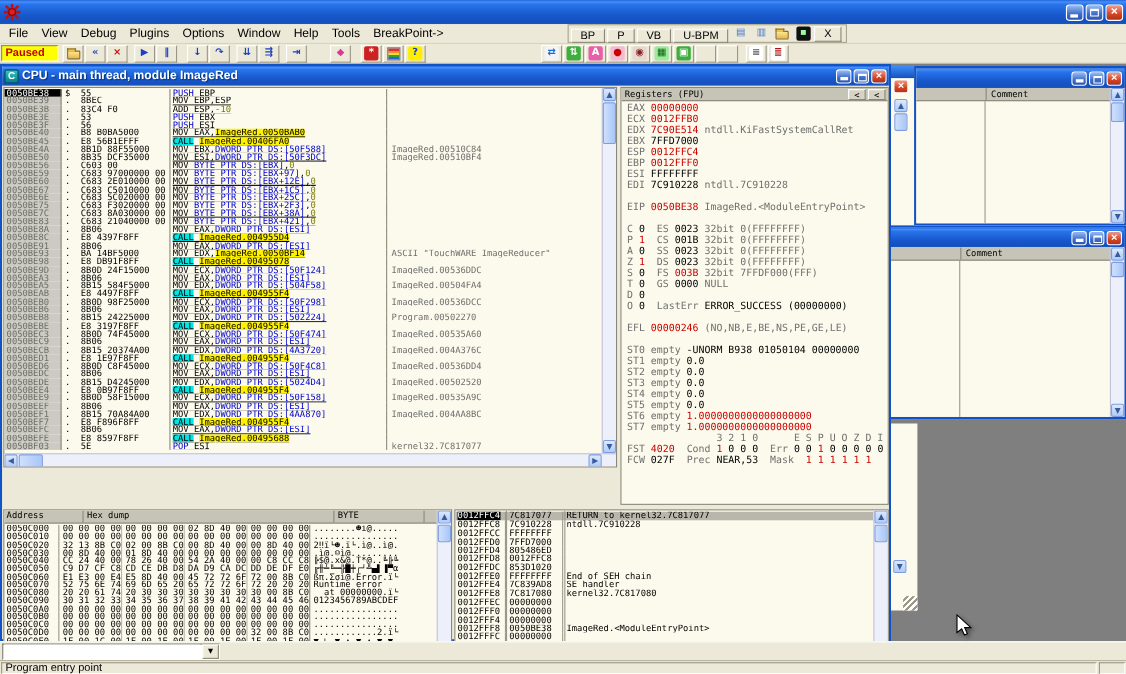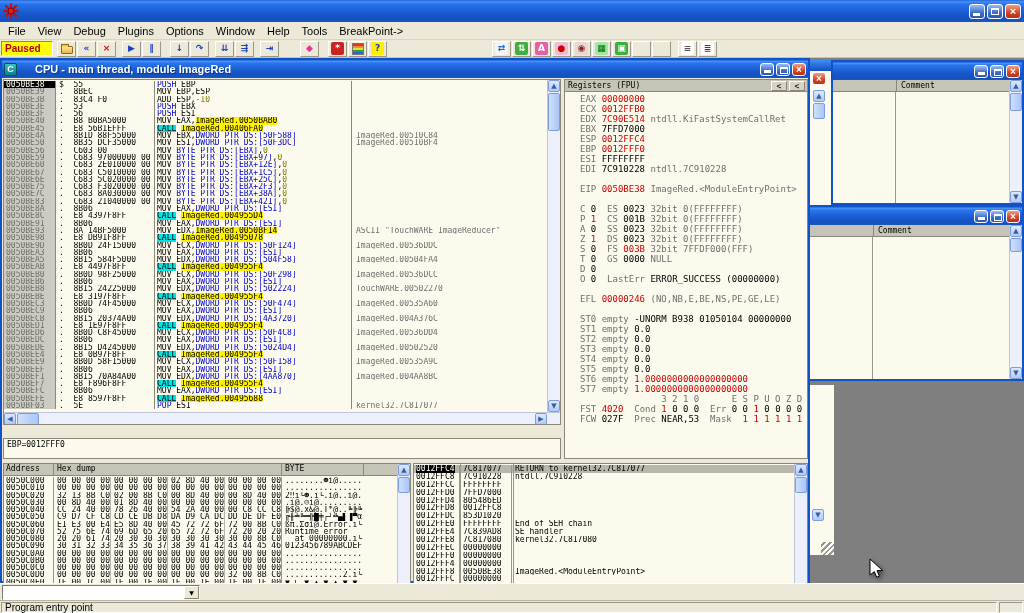--- a/index.html
+++ b/index.html
@@ -41,42 +41,42 @@
   .folder:before{ content:""; position:absolute; top:-3px; left:-1px; width:6px; height:2px; background:#F0C85C; border:1px solid #8A6A1C; border-bottom:none; }
   .rainbow{ width:12px; height:12px; border:1px solid #777;
     background:linear-gradient(180deg,#e03030 0 2px,#f09030 2px 4px,#e8e030 4px 6px,#30a030 6px 8px,#3060e0 8px 10px,#9030e0 10px 12px); }
 
   
   .mdi{ position:relative; height:525px; background:#7F7F7F; overflow:hidden; }
 
   .childwin{ position:absolute; border:2px solid #1153C6; background:#ECE9D8; }
   .ctitle{ height:18px; background:linear-gradient(180deg,#2664D8 0%,#4490F8 8%,#2874EC 18%,#1959CE 60%,#1450BE 90%,#1A57C8 100%);
            display:flex; align-items:center; padding:0 2px; color:#fff; font:bold 11px "Liberation Sans",sans-serif; }
-  .ctitle .txt{ margin-left:18px; text-shadow:1px 1px 1px #00337F; white-space:nowrap; overflow:hidden;}
+  .ctitle .txt{ margin-left:3px; text-shadow:1px 1px 1px #00337F; white-space:nowrap; overflow:hidden;}
   .cicon{ width:13px; height:13px; background:linear-gradient(#34C6C0,#0A7E8C); border:1px solid #055; color:#fff;
           font:bold 9px/11px "Liberation Sans",sans-serif; text-align:center; border-radius:2px;}
 
   .mono{ font-family:"DejaVu Sans Mono",monospace; }
   .pane{ position:absolute; background:#FBFAEC; border:1px solid #8a887a; overflow:hidden; }
   .phead{ height:12px; background:#C6C4B6; border-bottom:1px solid #8a887a; display:flex; align-items:center;
           font:8px "DejaVu Sans Mono",monospace; color:#000; }
 
   
   .dr{ height:7.3px; line-height:7.3px; font-size:8px; display:flex; white-space:pre; }
   .da{ width:52px; background:#CBCBC3; color:#6e6e66; border-right:1px solid #8a887a; padding-left:2px; overflow:hidden;}
   .da.sel{ background:#000; color:#fff; }
   .db{ width:99px; border-right:1px solid #8a887a; padding-left:3px; color:#000; overflow:hidden;}
-  .dd{ width:197px; border-right:1px solid #8a887a; padding-left:2px; overflow:hidden;}
+  .dd{ width:197px; border-right:1px solid #8a887a; padding-left:2px; overflow:hidden;text-decoration:underline;}
   .dc{ flex:1; padding-left:4px; color:#6F6F6F; overflow:hidden;}
   .sg{ white-space:pre; }
   .c-k{color:#000}.c-b{color:#0000CD}.c-o{color:#7B7B00}.c-g{color:#6F6F6F}.c-r{color:#CC0000}
   .c-y{background:#FFF200;color:#000}.c-c{background:#00E4E4;color:#000}
 
   
-  .rl{ height:10px; line-height:10px; font-size:9px; padding-left:15px; white-space:pre; font-family:"DejaVu Sans Mono",monospace;}
+  .rl{ height:10px; line-height:10px; font-size:9px; padding-left:5px; white-space:pre; font-family:"DejaVu Sans Mono",monospace;}
   .rhbtn{ width:16px; height:10px; border:1px solid; border-color:#fff #8a8776 #8a8776 #fff; background:#D6D3C4;
           font:8px/9px "DejaVu Sans Mono",monospace; text-align:center; margin-left:2px; cursor:pointer;}
 
   
   .xr{ height:7.25px; line-height:7.25px; font-size:8px; display:flex; white-space:pre; color:#000;}
   .xa{ width:50px; padding-left:2px; border-right:1px solid #9a988a; overflow:hidden;}
   .xg{ width:57px; padding-left:3px; border-right:1px solid #B8B6A8; overflow:hidden;}
   .xs{ width:82px; padding-left:3px; border-left:1px solid #9a988a; margin-left:-1px; overflow:hidden;}
 
   
@@ -136,20 +136,38 @@
           <div class="g-max"></div>
         </div>
       <div class="wbtn close">
           <div class="g-x">×</div>
         </div>
     </div>
   </div>
 
   <div class="menubar">
     <span id="menu-items"><span class="mi">File</span><span class="mi">View</span><span class="mi">Debug</span><span class="mi">Plugins</span><span class="mi">Options</span><span class="mi">Window</span><span class="mi">Help</span><span class="mi">Tools</span><span class="mi">BreakPoint-&gt;</span></span>
+    <div class="menu-right">
+      <span id="menu-right-buttons"><span class="mrb">BP</span><span class="mrb">P</span><span class="mrb">VB</span><span class="mrb">U-BPM</span></span>
+      <span id="menu-icon-buttons" style="display:flex;align-items:center;">
+          <span class="mib">
+            <span class="tg" style="color: rgb(68, 119, 204);">▤</span>
+          </span>
+          <span class="mib">
+            <span class="tg" style="color: rgb(68, 119, 204);">▥</span>
+          </span>
+          <span class="mib">
+            <span class="folder"></span>
+          </span>
+          <span class="mib">
+            <span class="tg" style="color: rgb(153, 255, 153); background: rgb(17, 17, 17);">▪</span>
+          </span>
+        </span>
+      <span class="mrb">X</span>
+    </div>
   </div>
 
   <div class="toolbar">
     <div class="paused">Paused</div>
     <span id="tb-left" style="display:flex;align-items:center;">
         <span class="tbtn">
           <span class="folder"></span>
         </span>
         <span class="tbtn">
           <span class="tg" style="color: rgb(27, 63, 191);">«</span>
@@ -353,21 +371,21 @@
               <div class="dr"><span class="da">0050BE8C</span><span class="db">.  E8 4397F8FF</span><span class="dd"><span class="sg c-c">CALL</span><span class="sg c-k"> </span><span class="sg c-y">ImageRed.004955D4</span></span><span class="dc"></span></div>
               <div class="dr"><span class="da">0050BE91</span><span class="db">.  8B06</span><span class="dd"><span class="sg c-k">MOV EAX,</span><span class="sg c-b">DWORD PTR DS:[ESI]</span></span><span class="dc"></span></div>
               <div class="dr"><span class="da">0050BE93</span><span class="db">.  BA 14BF5000</span><span class="dd"><span class="sg c-k">MOV EDX,</span><span class="sg c-y">ImageRed.0050BF14</span></span><span class="dc">ASCII "TouchWARE ImageReducer"</span></div>
               <div class="dr"><span class="da">0050BE98</span><span class="db">.  E8 DB91F8FF</span><span class="dd"><span class="sg c-c">CALL</span><span class="sg c-k"> </span><span class="sg c-y">ImageRed.00495078</span></span><span class="dc"></span></div>
               <div class="dr"><span class="da">0050BE9D</span><span class="db">.  8B0D 24F15000</span><span class="dd"><span class="sg c-k">MOV ECX,</span><span class="sg c-b">DWORD PTR DS:[50F124]</span></span><span class="dc">ImageRed.00536DDC</span></div>
               <div class="dr"><span class="da">0050BEA3</span><span class="db">.  8B06</span><span class="dd"><span class="sg c-k">MOV EAX,</span><span class="sg c-b">DWORD PTR DS:[ESI]</span></span><span class="dc"></span></div>
               <div class="dr"><span class="da">0050BEA5</span><span class="db">.  8B15 584F5000</span><span class="dd"><span class="sg c-k">MOV EDX,</span><span class="sg c-b">DWORD PTR DS:[504F58]</span></span><span class="dc">ImageRed.00504FA4</span></div>
               <div class="dr"><span class="da">0050BEAB</span><span class="db">.  E8 4497F8FF</span><span class="dd"><span class="sg c-c">CALL</span><span class="sg c-k"> </span><span class="sg c-y">ImageRed.004955F4</span></span><span class="dc"></span></div>
               <div class="dr"><span class="da">0050BEB0</span><span class="db">.  8B0D 98F25000</span><span class="dd"><span class="sg c-k">MOV ECX,</span><span class="sg c-b">DWORD PTR DS:[50F298]</span></span><span class="dc">ImageRed.00536DCC</span></div>
               <div class="dr"><span class="da">0050BEB6</span><span class="db">.  8B06</span><span class="dd"><span class="sg c-k">MOV EAX,</span><span class="sg c-b">DWORD PTR DS:[ESI]</span></span><span class="dc"></span></div>
-              <div class="dr"><span class="da">0050BEB8</span><span class="db">.  8B15 24225000</span><span class="dd"><span class="sg c-k">MOV EDX,</span><span class="sg c-b">DWORD PTR DS:[502224]</span></span><span class="dc">TouchWARE.00502270</span></div>
+              <div class="dr"><span class="da">0050BEB8</span><span class="db">.  8B15 24225000</span><span class="dd"><span class="sg c-k">MOV EDX,</span><span class="sg c-b">DWORD PTR DS:[502224]</span></span><span class="dc">Program.00502270</span></div>
               <div class="dr"><span class="da">0050BEBE</span><span class="db">.  E8 3197F8FF</span><span class="dd"><span class="sg c-c">CALL</span><span class="sg c-k"> </span><span class="sg c-y">ImageRed.004955F4</span></span><span class="dc"></span></div>
               <div class="dr"><span class="da">0050BEC3</span><span class="db">.  8B0D 74F45000</span><span class="dd"><span class="sg c-k">MOV ECX,</span><span class="sg c-b">DWORD PTR DS:[50F474]</span></span><span class="dc">ImageRed.00535A60</span></div>
               <div class="dr"><span class="da">0050BEC9</span><span class="db">.  8B06</span><span class="dd"><span class="sg c-k">MOV EAX,</span><span class="sg c-b">DWORD PTR DS:[ESI]</span></span><span class="dc"></span></div>
               <div class="dr"><span class="da">0050BECB</span><span class="db">.  8B15 20374A00</span><span class="dd"><span class="sg c-k">MOV EDX,</span><span class="sg c-b">DWORD PTR DS:[4A3720]</span></span><span class="dc">ImageRed.004A376C</span></div>
               <div class="dr"><span class="da">0050BED1</span><span class="db">.  E8 1E97F8FF</span><span class="dd"><span class="sg c-c">CALL</span><span class="sg c-k"> </span><span class="sg c-y">ImageRed.004955F4</span></span><span class="dc"></span></div>
               <div class="dr"><span class="da">0050BED6</span><span class="db">.  8B0D C8F45000</span><span class="dd"><span class="sg c-k">MOV ECX,</span><span class="sg c-b">DWORD PTR DS:[50F4C8]</span></span><span class="dc">ImageRed.00536DD4</span></div>
               <div class="dr"><span class="da">0050BEDC</span><span class="db">.  8B06</span><span class="dd"><span class="sg c-k">MOV EAX,</span><span class="sg c-b">DWORD PTR DS:[ESI]</span></span><span class="dc"></span></div>
               <div class="dr"><span class="da">0050BEDE</span><span class="db">.  8B15 D4245000</span><span class="dd"><span class="sg c-k">MOV EDX,</span><span class="sg c-b">DWORD PTR DS:[5024D4]</span></span><span class="dc">ImageRed.00502520</span></div>
               <div class="dr"><span class="da">0050BEE4</span><span class="db">.  E8 0B97F8FF</span><span class="dd"><span class="sg c-c">CALL</span><span class="sg c-k"> </span><span class="sg c-y">ImageRed.004955F4</span></span><span class="dc"></span></div>
               <div class="dr"><span class="da">0050BEE9</span><span class="db">.  8B0D 58F15000</span><span class="dd"><span class="sg c-k">MOV ECX,</span><span class="sg c-b">DWORD PTR DS:[50F158]</span></span><span class="dc">ImageRed.00535A9C</span></div>
@@ -383,21 +401,20 @@
             <div class="sbt" style="top:13px;height:38px;"></div>
             <div class="sbb" style="bottom:0;">▼</div>
           </div>
           <div class="sbh">
             <div class="sbb" style="left:0;">◀</div>
             <div class="sbt" style="left:13px;top:0;height:12px;width:22px;"></div>
             <div class="sbb" style="left:auto;right:13px;">▶</div>
           </div>
         </div>
 
-        <div class="infoline mono">EBP=0012FFF0</div>
 
         <div class="pane" style="left:562px;top:1px;width:244px;height:380px;">
           <div class="phead" style="padding-left:3px;">
             <span>Registers (FPU)</span>
             <span style="margin-left:auto;display:flex;padding-right:2px;">
               <span class="rhbtn">&lt;</span>
               <span class="rhbtn">&lt;</span>
             </span>
           </div>
           <div id="reg-lines" style="padding-top:2px;">
@@ -432,21 +449,21 @@
               <div class="rl"><span class="sg c-g">ST6 empty </span><span class="sg c-r">1.0000000000000000000</span></div>
               <div class="rl"><span class="sg c-g">ST7 empty </span><span class="sg c-r">1.0000000000000000000</span></div>
               <div class="rl"><span class="sg c-g">               3 2 1 0      E S P U O Z D I</span></div>
               <div class="rl"><span class="sg c-g">FST </span><span class="sg c-r">4020</span><span class="sg c-g">  Cond </span><span class="sg c-r">1</span><span class="sg c-k"> 0 0 0</span><span class="sg c-g">  Err </span><span class="sg c-k">0 0 </span><span class="sg c-r">1</span><span class="sg c-k"> 0 0 0 0 0</span><span class="sg c-g">  (EQ)</span></div>
               <div class="rl"><span class="sg c-g">FCW </span><span class="sg c-k">027F</span><span class="sg c-g">  Prec </span><span class="sg c-k">NEAR,53</span><span class="sg c-g">  Mask  </span><span class="sg c-r">1 1 1 1 1 1</span></div>
             </div>
         </div>
 
         <div class="pane mono" style="left:1px;top:385px;width:408px;height:136px;">
           <div class="phead">
-            <span style="width:50px;padding-left:2px;border-right:1px solid #8a887a;height:100%;">Address</span>
+            <span style="width:72px;padding-left:2px;border-right:1px solid #8a887a;height:100%;">Address</span>
             <span style="width:228px;padding-left:3px;border-right:1px solid #8a887a;height:100%;">Hex dump</span>
             <span style="width:82px;padding-left:3px;border-right:1px solid #8a887a;height:100%;">BYTE</span>
           </div>
           <div id="dump-rows" style="position:absolute;left:0;top:13px;right:13px;bottom:0;overflow:hidden;">
               <div class="xr"><span class="xa">0050C000</span><span class="xg">00 00 00 00</span><span class="xg">00 00 00 00</span><span class="xg">02 8D 40 00</span><span class="xg">00 00 00 00</span><span class="xs">........☻ì@.....</span></div>
               <div class="xr"><span class="xa">0050C010</span><span class="xg">00 00 00 00</span><span class="xg">00 00 00 00</span><span class="xg">00 00 00 00</span><span class="xg">00 00 00 00</span><span class="xs">................</span></div>
               <div class="xr"><span class="xa">0050C020</span><span class="xg">32 13 8B C0</span><span class="xg">02 00 8B C0</span><span class="xg">00 8D 40 00</span><span class="xg">00 8D 40 00</span><span class="xs">2‼ï└☻.ï└.ì@..ì@.</span></div>
               <div class="xr"><span class="xa">0050C030</span><span class="xg">00 8D 40 00</span><span class="xg">01 8D 40 00</span><span class="xg">00 00 00 00</span><span class="xg">00 00 00 00</span><span class="xs">.ì@.☺ì@.........</span></div>
               <div class="xr"><span class="xa">0050C040</span><span class="xg">CC 24 40 00</span><span class="xg">78 26 40 00</span><span class="xg">54 2A 40 00</span><span class="xg">00 C8 CC C8</span><span class="xs">╠$@.x&amp;@.T*@..╚╠╚</span></div>
               <div class="xr"><span class="xa">0050C050</span><span class="xg">C9 D7 CF C8</span><span class="xg">CD CE DB D8</span><span class="xg">DA D9 CA DC</span><span class="xg">DD DE DF E0</span><span class="xs">╔╫╧╚═╬█╪┌┘╩▄▌▐▀α</span></div>

